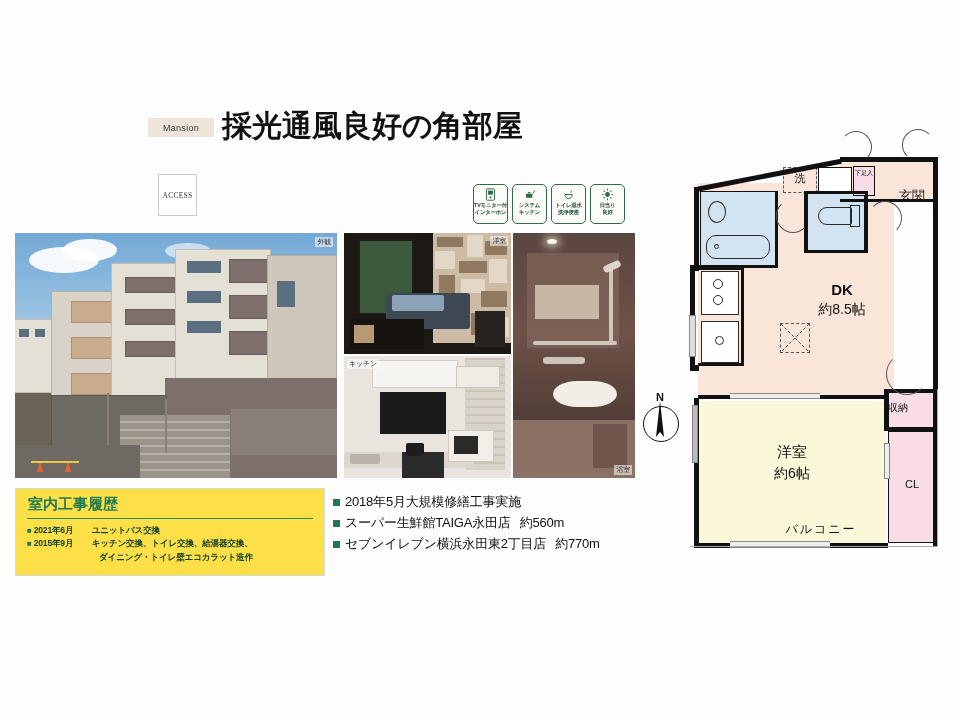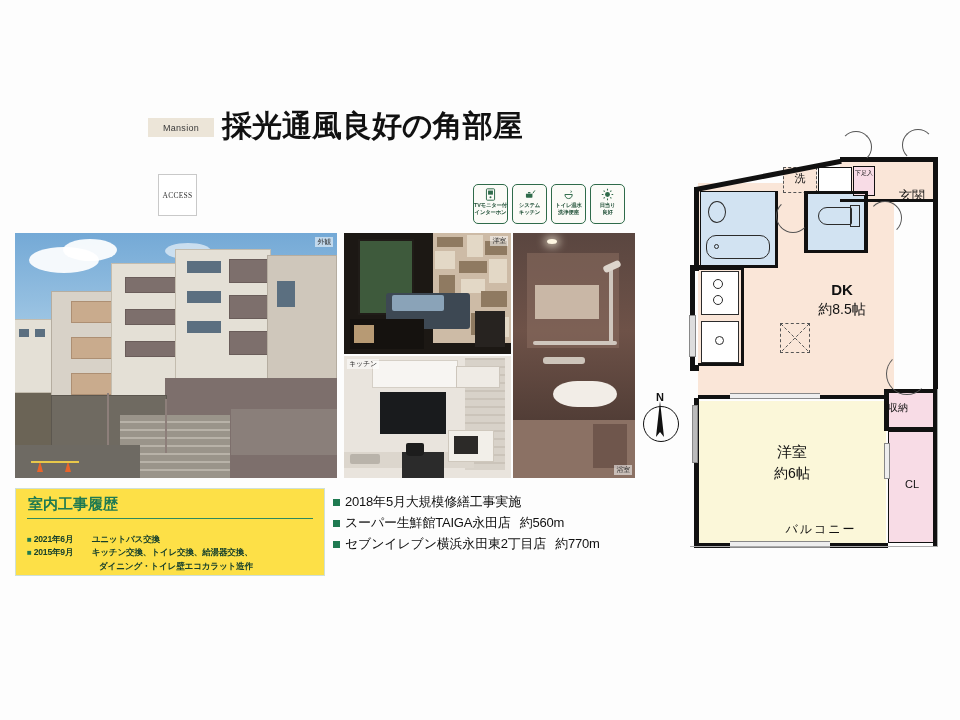--- a/index.html
+++ b/index.html
@@ -280,21 +280,21 @@
     letter-spacing: 0px;
   }
   .reno-rule {
     position: absolute;
     left: 11px; top: 29px;
     width: 286px; height: 1px;
     background: #2f8a5e;
   }
   .reno-list {
     position: absolute;
-    left: 11px; top: 44px;
+    left: 11px; top: 35px;
     width: 292px;
   }
   .reno-item {
     font-size: 8.6px;
     color: #17402c;
     line-height: 1.55;
     font-weight: 700;
     white-space: nowrap;
     letter-spacing: -0.2px;
   }

